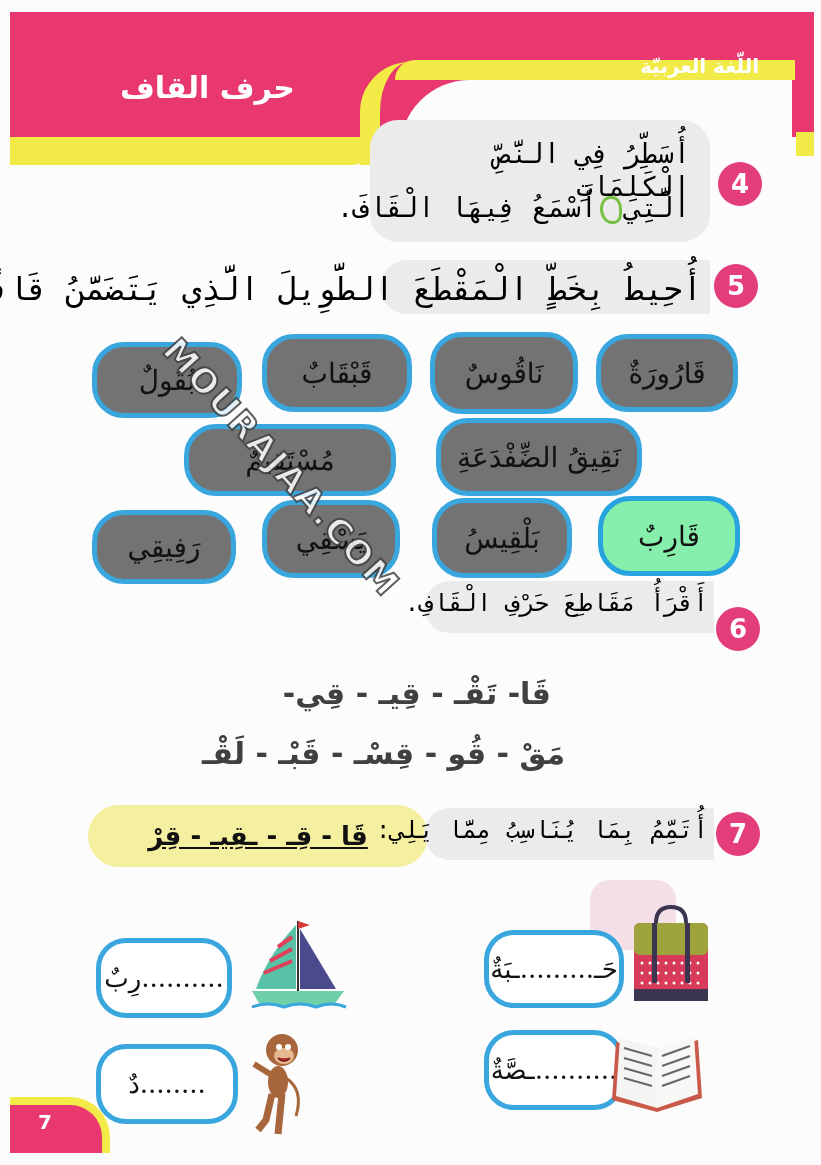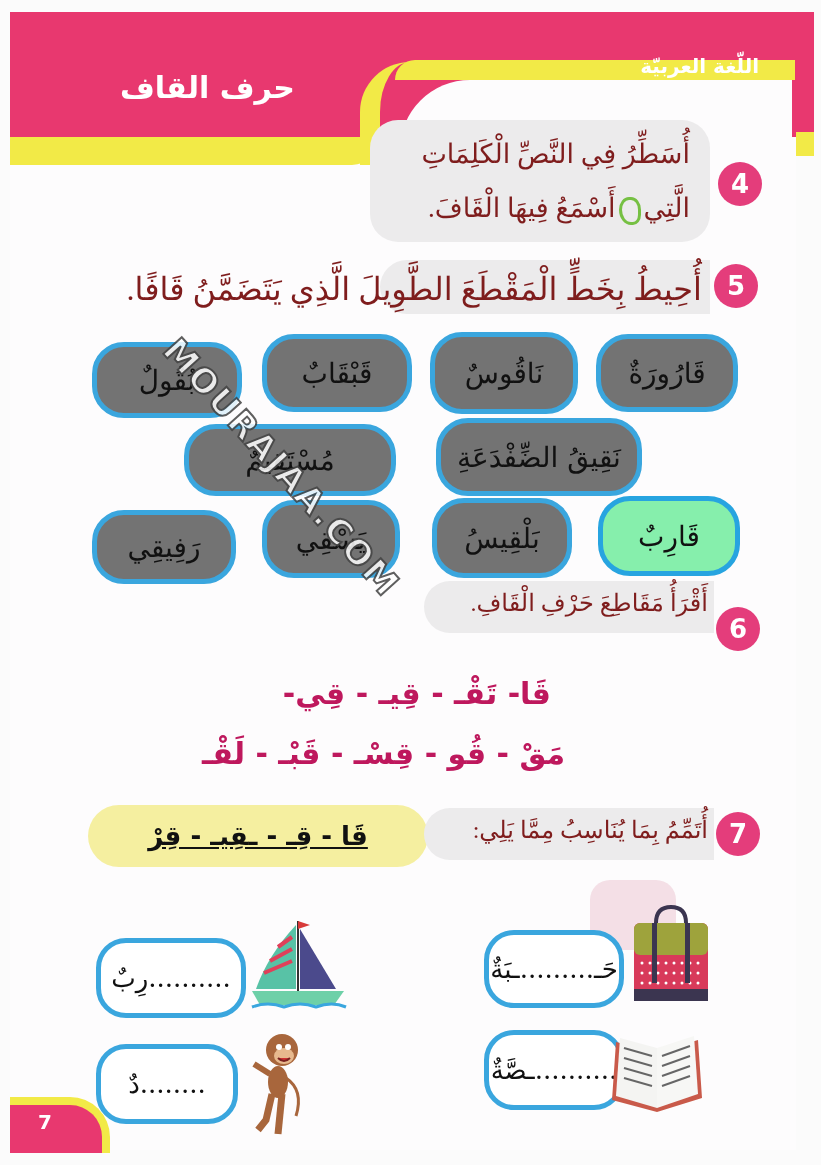--- a/index.html
+++ b/index.html
@@ -12,29 +12,29 @@
   .hdr-yellow-strip { position: absolute; left: 10px; top: 137px; width: 370px; height: 28px; background: #f2ea47; border-bottom-right-radius: 60px; }
   .hdr-white-tab { position: absolute; left: 400px; top: 80px; width: 392px; height: 70px; background: #fdfcfd; border-top-left-radius: 70px; }
   .hdr-yellow-line { position: absolute; left: 395px; top: 60px; width: 400px; height: 20px; background: #f2ea47; border-top-left-radius: 40px; }
   .hdr-yellow-curve { position: absolute; left: 360px; top: 62px; width: 60px; height: 103px; border-left: 20px solid #f2ea47; border-top-left-radius: 50px; border-bottom-left-radius: 0; }
   .hdr-right-strip { position: absolute; left: 796px; top: 12px; width: 18px; height: 130px; background: #e8386f; }
   .hdr-right-yellow { position: absolute; left: 796px; top: 132px; width: 18px; height: 24px; background: #f2ea47; }
   .subject { position: absolute; right: 62px; top: 30px; color: #fff; font-weight: bold; font-size: 20px; direction: rtl; margin-top: 24px; }
   .lesson-title { position: absolute; left: 120px; top: 70px; color: #fff; font-weight: bold; font-size: 30px; direction: rtl; }
 
   
-  .instr { position: absolute; background: #ecebec; border-radius: 28px 0 0 28px; direction: rtl; color: #7f1d1d; font-family: Liberation Serif, serif; padding-left: 25px; }
+  .instr { position: absolute; background: #ecebec; border-radius: 28px 0 0 28px; direction: rtl; color: #000000; font-family: Liberation Mono, monospace; padding-left: 25px; }
   .num { position: absolute; width: 44px; height: 44px; border-radius: 50%; background: #e43d7b; color: #fff; font-weight: bold; font-size: 26px; text-align: center; line-height: 44px; }
   .ear { display: inline-block; width: 22px; height: 28px; border: 3px solid #76c043; border-radius: 50% 50% 40% 60%; vertical-align: middle; margin: 0 3px; }
 
   
   .pill { position: absolute; border: 5px solid #3aa6de; background: #737373; border-radius: 32px; display: flex; align-items: center; justify-content: center; font-family: "DejaVu Serif", serif; font-size: 28px; color: #111; direction: rtl; }
   .pill.filled { background: #86efac; border-color: #27a4e0; }
 
-  .syll { position: absolute; font-weight: bold; font-size: 30px; color: #be185d; direction: rtl; font-family: "DejaVu Sans", sans-serif; }
+  .syll { position: absolute; font-weight: bold; font-size: 30px; color: #404040; direction: rtl; font-family: "DejaVu Sans", sans-serif; }
 
   .yellow-pill { position: absolute; left: 88px; top: 805px; width: 340px; height: 62px; background: #f5efa0; border-radius: 32px; display: flex; align-items: center; justify-content: center; font-weight: bold; font-size: 26px; direction: rtl; color: #111; text-decoration: underline; }
 
   .blank { position: absolute; border: 5px solid #3aa6de; border-radius: 30px; background: #fff; display: flex; align-items: center; justify-content: center; font-size: 26px; color: #111; direction: rtl; font-family: "DejaVu Serif", serif; }
 
   .watermark { position: absolute; left: 185px; top: 330px; font-size: 34px; font-weight: bold; color: #fff; -webkit-text-stroke: 2px #444; transform: rotate(48deg); transform-origin: left top; letter-spacing: 2px; opacity: 0.85; }
 
   .footer-tab { position: absolute; left: 10px; top: 1097px; width: 100px; height: 56px; background: #e8386f; border-top-right-radius: 40px; border-top: 8px solid #f2ea47; border-right: 8px solid #f2ea47; }
   .page-num { position: absolute; left: 38px; top: 1110px; color: #fff; font-weight: bold; font-size: 20px; }
 
@@ -91,21 +91,21 @@
 
 <div class="yellow-pill">قَا - قِـ - ـقِيـ - قِرْ</div>
 <div class="instr" style="left:424px; top:808px; width:290px; height:52px;">
   <div style="position:absolute; right:6px; top:8px; font-size:24px; white-space:nowrap;">أُتَمِّمُ بِمَا يُنَاسِبُ مِمَّا يَلِي:</div>
 </div>
 <div class="num" style="left:716px; top:812px;">7</div>
 
 <div style="position:absolute; left:590px; top:880px; width:86px; height:70px; background:#f4dfe6; border-radius:20px;"></div>
 
 <div class="blank" style="left:484px; top:930px; width:140px; height:78px;">حَـ.........ـبَةٌ</div>
-<div class="blank" style="left:96px; top:938px; width:150px; height:80px;">..........رِبٌ</div>
+<div class="blank" style="left:96px; top:938px; width:136px; height:80px;">..........رِبٌ</div>
 <div class="blank" style="left:484px; top:1030px; width:140px; height:80px;">..........ـصَّةٌ</div>
 <div class="blank" style="left:96px; top:1044px; width:142px; height:80px;">........دٌ</div>
 
 <div class="img" style="left:630px; top:905px; width:82px; height:100px;">
   <svg width="82" height="100" viewBox="0 0 82 100">
     <path d="M26 18 Q26 2 41 2 Q56 2 56 18" fill="none" stroke="#3b3550" stroke-width="4"></path>
     <rect x="4" y="18" width="74" height="78" rx="6" fill="#d83a5a"></rect>
     <rect x="4" y="18" width="74" height="32" rx="6" fill="#9ea33c"></rect>
     <g fill="#fff">
         <circle cx="12" cy="58" r="1.5"></circle>

